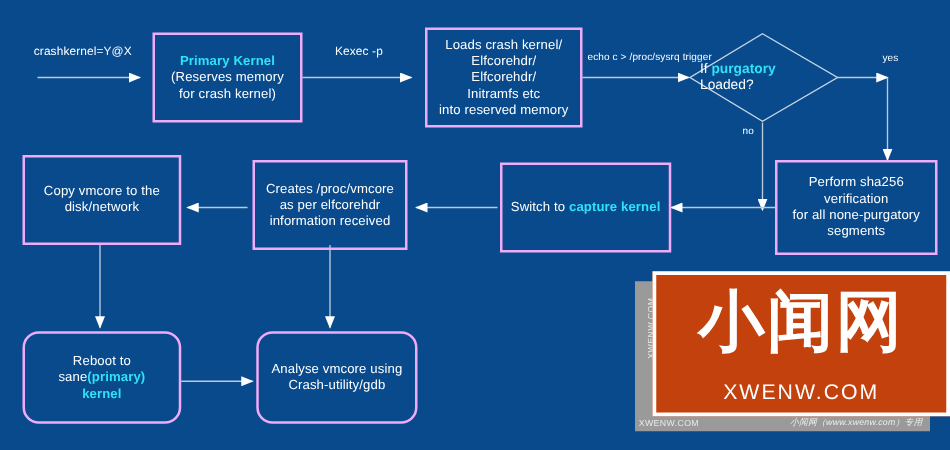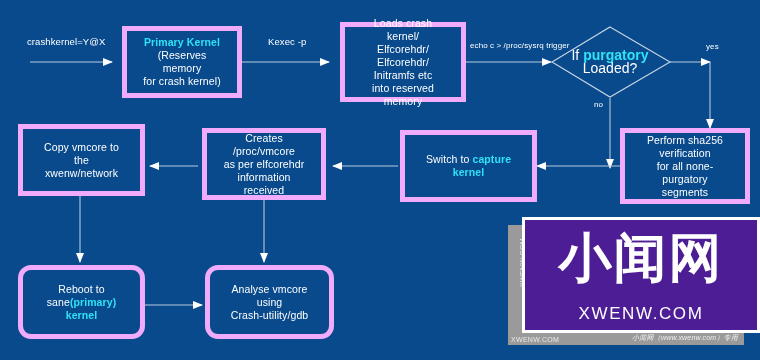--- a/index.html
+++ b/index.html
@@ -18,51 +18,50 @@
   }
   #svg-layer {
     position: absolute;
     left: 0; top: 0;
     width: 760px;
     height: 360px;
   }
   .node {
     position: absolute;
     box-sizing: border-box;
-    border: 5px solid #f0abfc;
+    border: 2px solid #f0abfc;
     background: transparent;
     display: flex;
     align-items: center;
     justify-content: center;
     text-align: center;
     color: #ffffff;
     font-size: 10.5px;
     line-height: 13px;
     letter-spacing: 0.1px;
-    padding: 2px 16px;
+    padding: 2px 2px;
     z-index: 3;
   }
   .node .inner { width: 100%; }
   .hl { color: #2fe2f7; font-weight: bold; }
   .edge-label {
     position: absolute;
     color: #ffffff;
     font-size: 9.5px;
     line-height: 11px;
     white-space: nowrap;
     z-index: 4;
     letter-spacing: 0.1px;
   }
   .edge-label.small { font-size: 8px; }
   .diamond-label {
     position: absolute;
     color: #ffffff;
-    font-size: 14px;
+    font-size: 11px;
     line-height: 13px;
-    text-align: center;
     z-index: 4;
     white-space: nowrap;
   }
   
   #watermark {
     position: absolute;
     left: 508px;
     top: 217px;
     width: 252px;
     height: 128px;
@@ -101,21 +100,21 @@
     color: #efefef;
     font-size: 7px;
     letter-spacing: 0.2px;
     font-style: italic;
   }
   #wm-card {
     position: absolute;
     left: 14px; top: 0px;
     width: 238px;
     height: 116px;
-    background: #4c1d95;
+    background: #c2410c;
     border: 3px solid #ffffff;
     box-sizing: border-box;
   }
   #wm-cn {
     position: absolute;
     left: 0; right: 0;
     top: 9px;
     text-align: center;
     color: #ffffff;
     font-size: 53px;
@@ -217,21 +216,21 @@
     <div class="inner">
       <span>Creates /proc/vmcore</span><br>
       <span>as per elfcorehdr</span><br>
       <span>information received</span>
     </div>
   </div>
 
   <div class="node" style="left:18px; top:124px; width:127px; height:72px;">
     <div class="inner">
       <span>Copy vmcore to the</span><br>
-      <span>xwenw/network</span>
+      <span>disk/network</span>
     </div>
   </div>
 
   <div class="node" style="left:18px; top:265px; width:127px; height:74px;border-radius:13px;">
     <div class="inner">
       <span>Reboot to</span><br>
       <span>sane</span><span class="hl">(primary)</span><br>
       <span class="hl">kernel</span>
     </div>
   </div>

